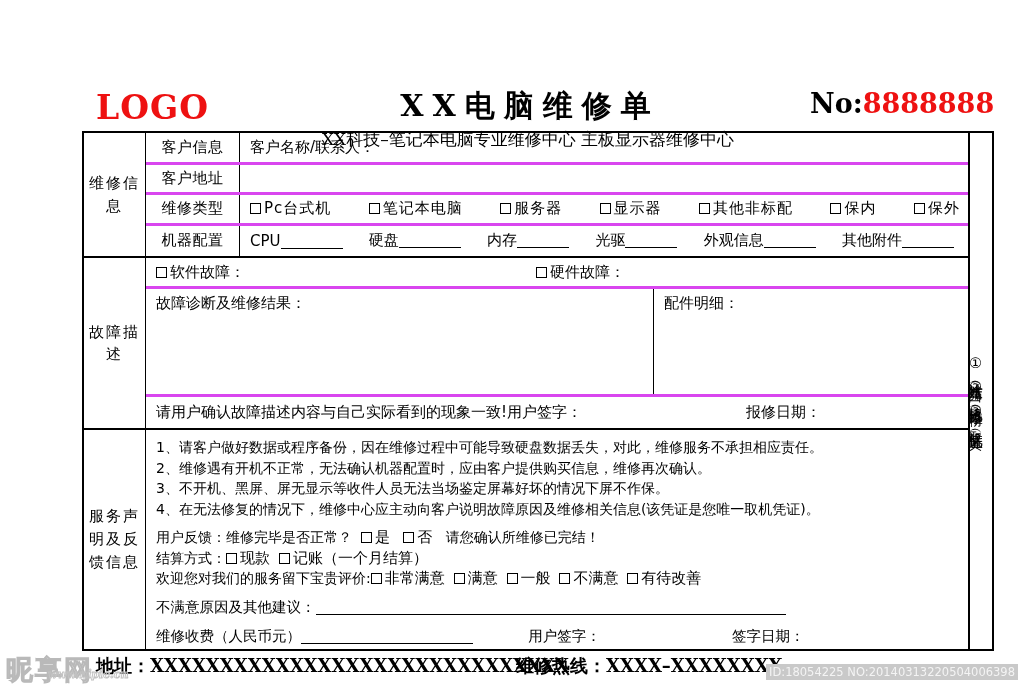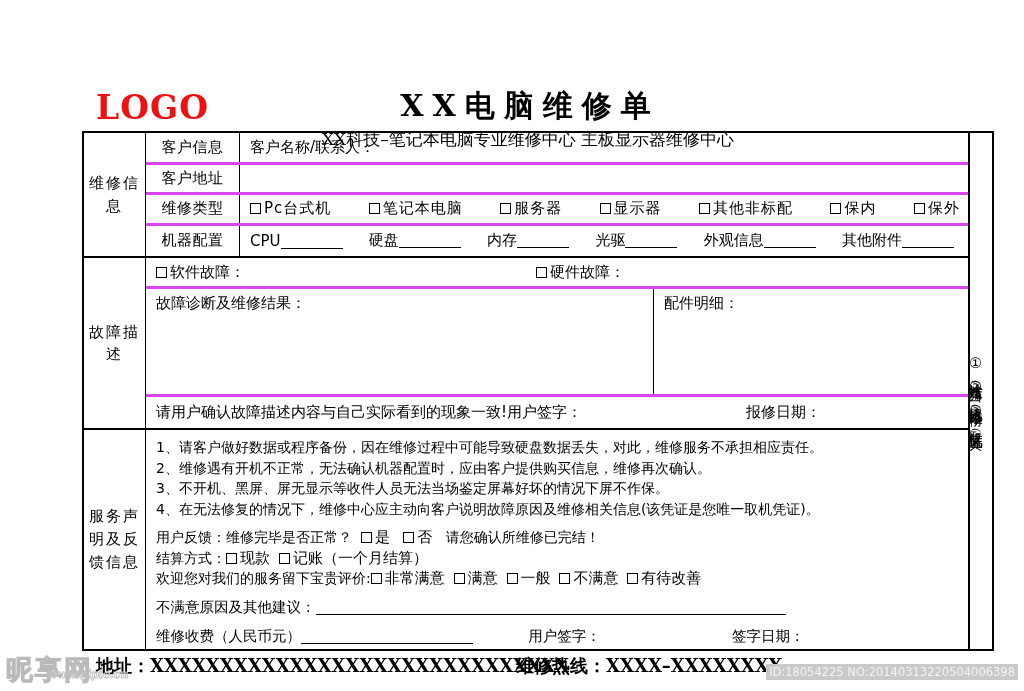--- a/index.html
+++ b/index.html
@@ -147,20 +147,23 @@
 </style>
 </head>
 <body>
 
 <div class="page">
 
   <div class="header">
     <div class="logo">LOGO</div>
     <div class="title">XX电脑维修单</div>
     <div class="subtitle">XX科技–笔记本电脑专业维修中心 主板显示器维修中心</div>
+    <div class="nolabel">
+      <span class="no">No:</span><span class="num">8888888</span>
+    </div>
   </div>
 
   <div class="frame">
 
     <div class="block bb2" style="height:125px;">
       <div class="sect-label br" style="line-height:1.5;">维修信息</div>
       <div class="block-body">
 
         <div class="row bb" style="height:32px;">
           <div class="rowlabel br">客户信息</div>

